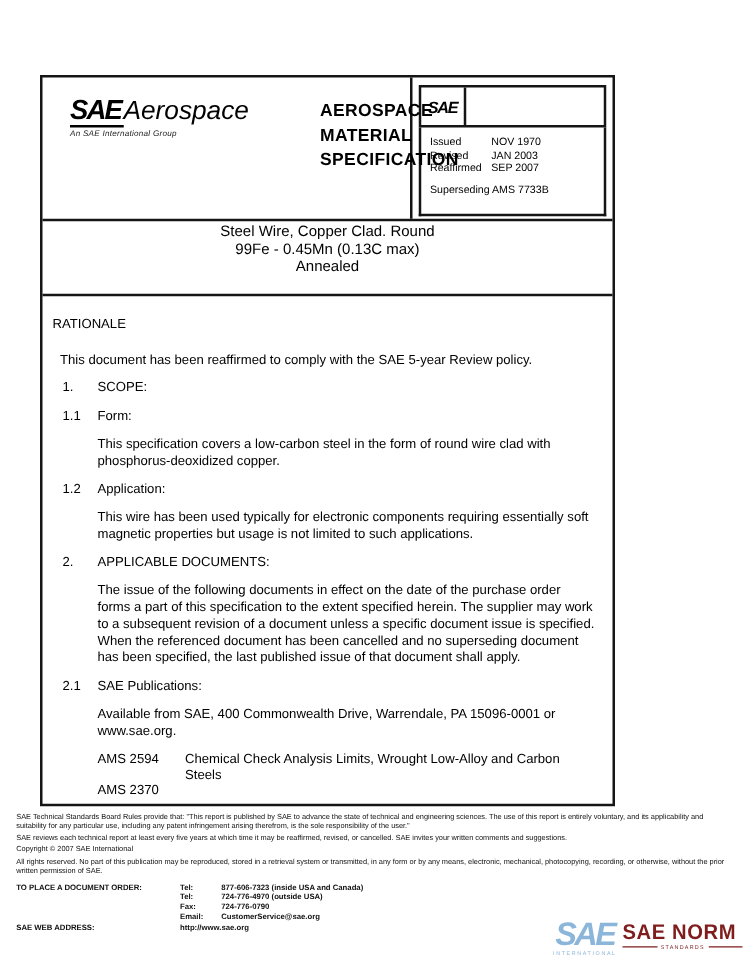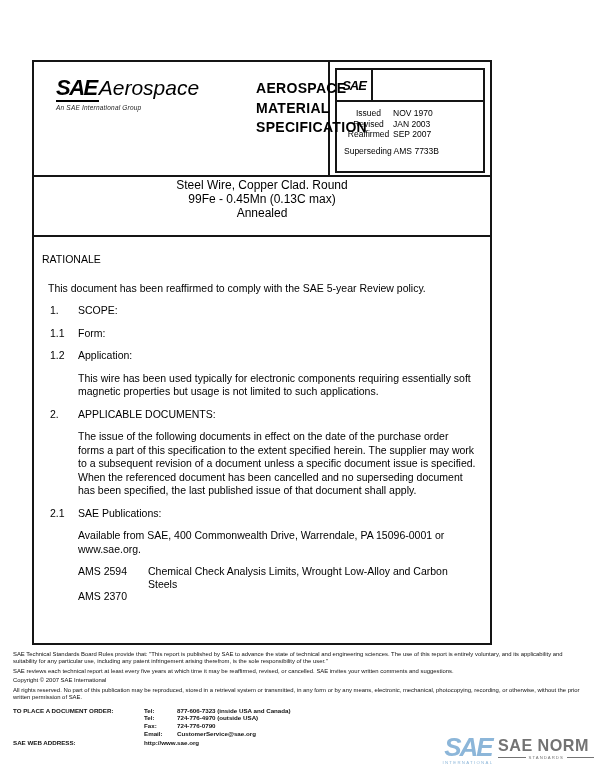--- a/index.html
+++ b/index.html
@@ -26,21 +26,21 @@
   .logo-tagline { font-size:6.5px; font-style:italic; margin-top:3px; letter-spacing:0.2px; color:#222; }
   .doc-type { position:absolute; left:222px; top:17px; font-weight:bold; font-size:14px; line-height:19.5px; letter-spacing:0.3px; }
 
   .header-right { width:162px; border-left:2px solid #151515; padding:6px 5px 0 5px; }
   .num-box { border:2px solid #151515; display:flex; height:34px; }
   .sae-cell { width:36px; border-right:2px solid #151515; display:flex; align-items:center; justify-content:center;
               font-style:italic; font-weight:900; font-size:13px; letter-spacing:-1px; }
   .doc-num { display:flex; align-items:center; padding-left:9px; font-weight:bold; font-size:11.5px; letter-spacing:0.3px; }
   .dates-box { border:2px solid #151515; border-top:0; height:71px; padding:6px 0 0 7px; font-size:8.5px; line-height:10.5px; }
   .date-row { display:flex; }
-  .date-label { width:49px;text-align:center; }
+  .date-label { width:49px; }
   .superseding { margin-top:6px; }
 
   
   .title-block { border-top:2px solid #151515; height:60px; text-align:center;
                  padding-top:1px; font-size:12px; line-height:14px; }
 
   
   .body { border-top:2px solid #151515; padding:0 14px 0 8px; font-size:10.5px; line-height:13.5px; }
   .rationale-h { text-align:left; margin-top:16px; }
   .para0 { margin-top:15px; margin-left:6px; }
@@ -128,20 +128,21 @@
 
       <div class="sec">
         <span class="sec-num">1.</span>
         <span>SCOPE:</span>
       </div>
 
       <div class="sec">
         <span class="sec-num">1.1</span>
         <span>Form:</span>
       </div>
+      <div class="ind">This specification covers a low-carbon steel in the form of round wire clad with phosphorus-deoxidized copper.</div>
 
       <div class="sec">
         <span class="sec-num">1.2</span>
         <span>Application:</span>
       </div>
       <div class="ind">This wire has been used typically for electronic components requiring essentially soft magnetic properties but usage is not limited to such applications.</div>
 
       <div class="sec">
         <span class="sec-num">2.</span>
         <span>APPLICABLE DOCUMENTS:</span>
@@ -198,21 +199,21 @@
       <span class="web-label">SAE WEB ADDRESS:</span>
       <span>http://www.sae.org</span>
     </div>
   </div>
 
   <div class="brand">
     <div class="brand-left">
       <div class="brand-sae" style="color: rgb(140, 182, 217);">SAE</div>
       <div class="brand-intl" style="color: rgb(140, 182, 217);">INTERNATIONAL</div>
     </div>
-    <div class="brand-right" style="color: #737373; text-align: right;">
+    <div class="brand-right" style="color: #7f1d1d; text-align: right;">
       <div class="brand-norm">SAE NORM</div>
       <div class="brand-sub">
         <span class="rule"></span>
         <span>STANDARDS</span>
         <span class="rule"></span>
       </div>
     </div>
   </div>
 
 </div>

